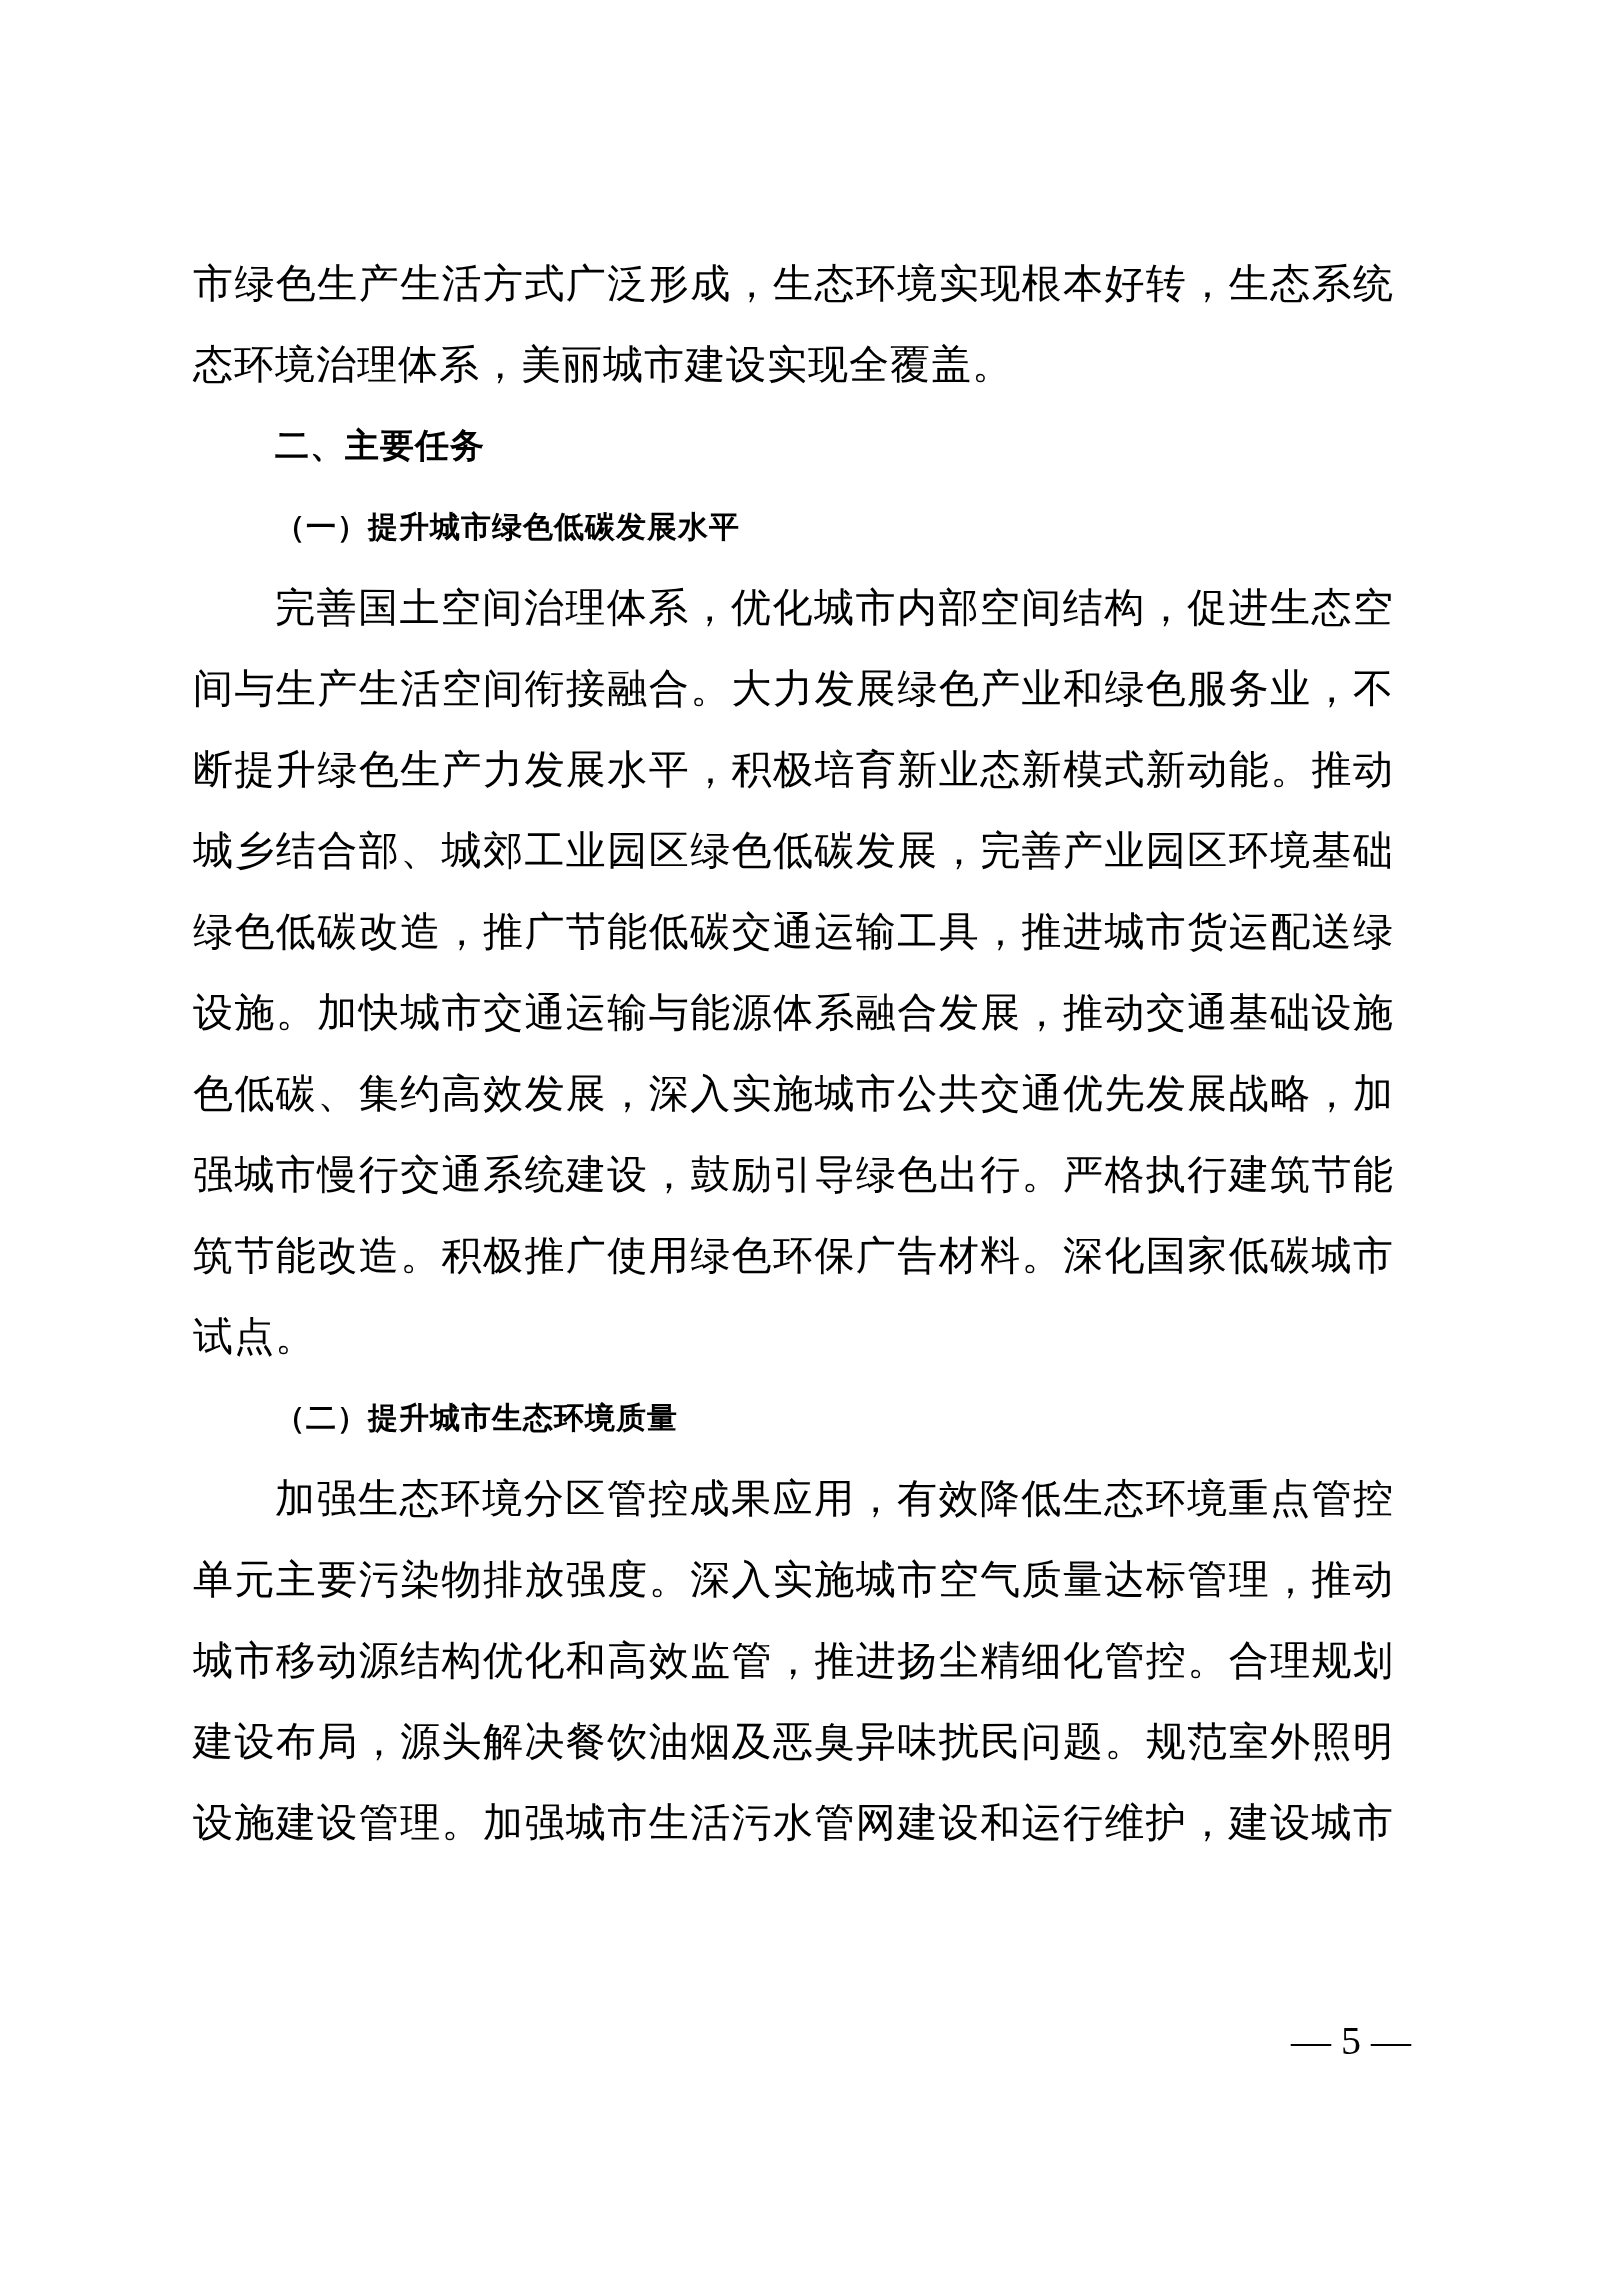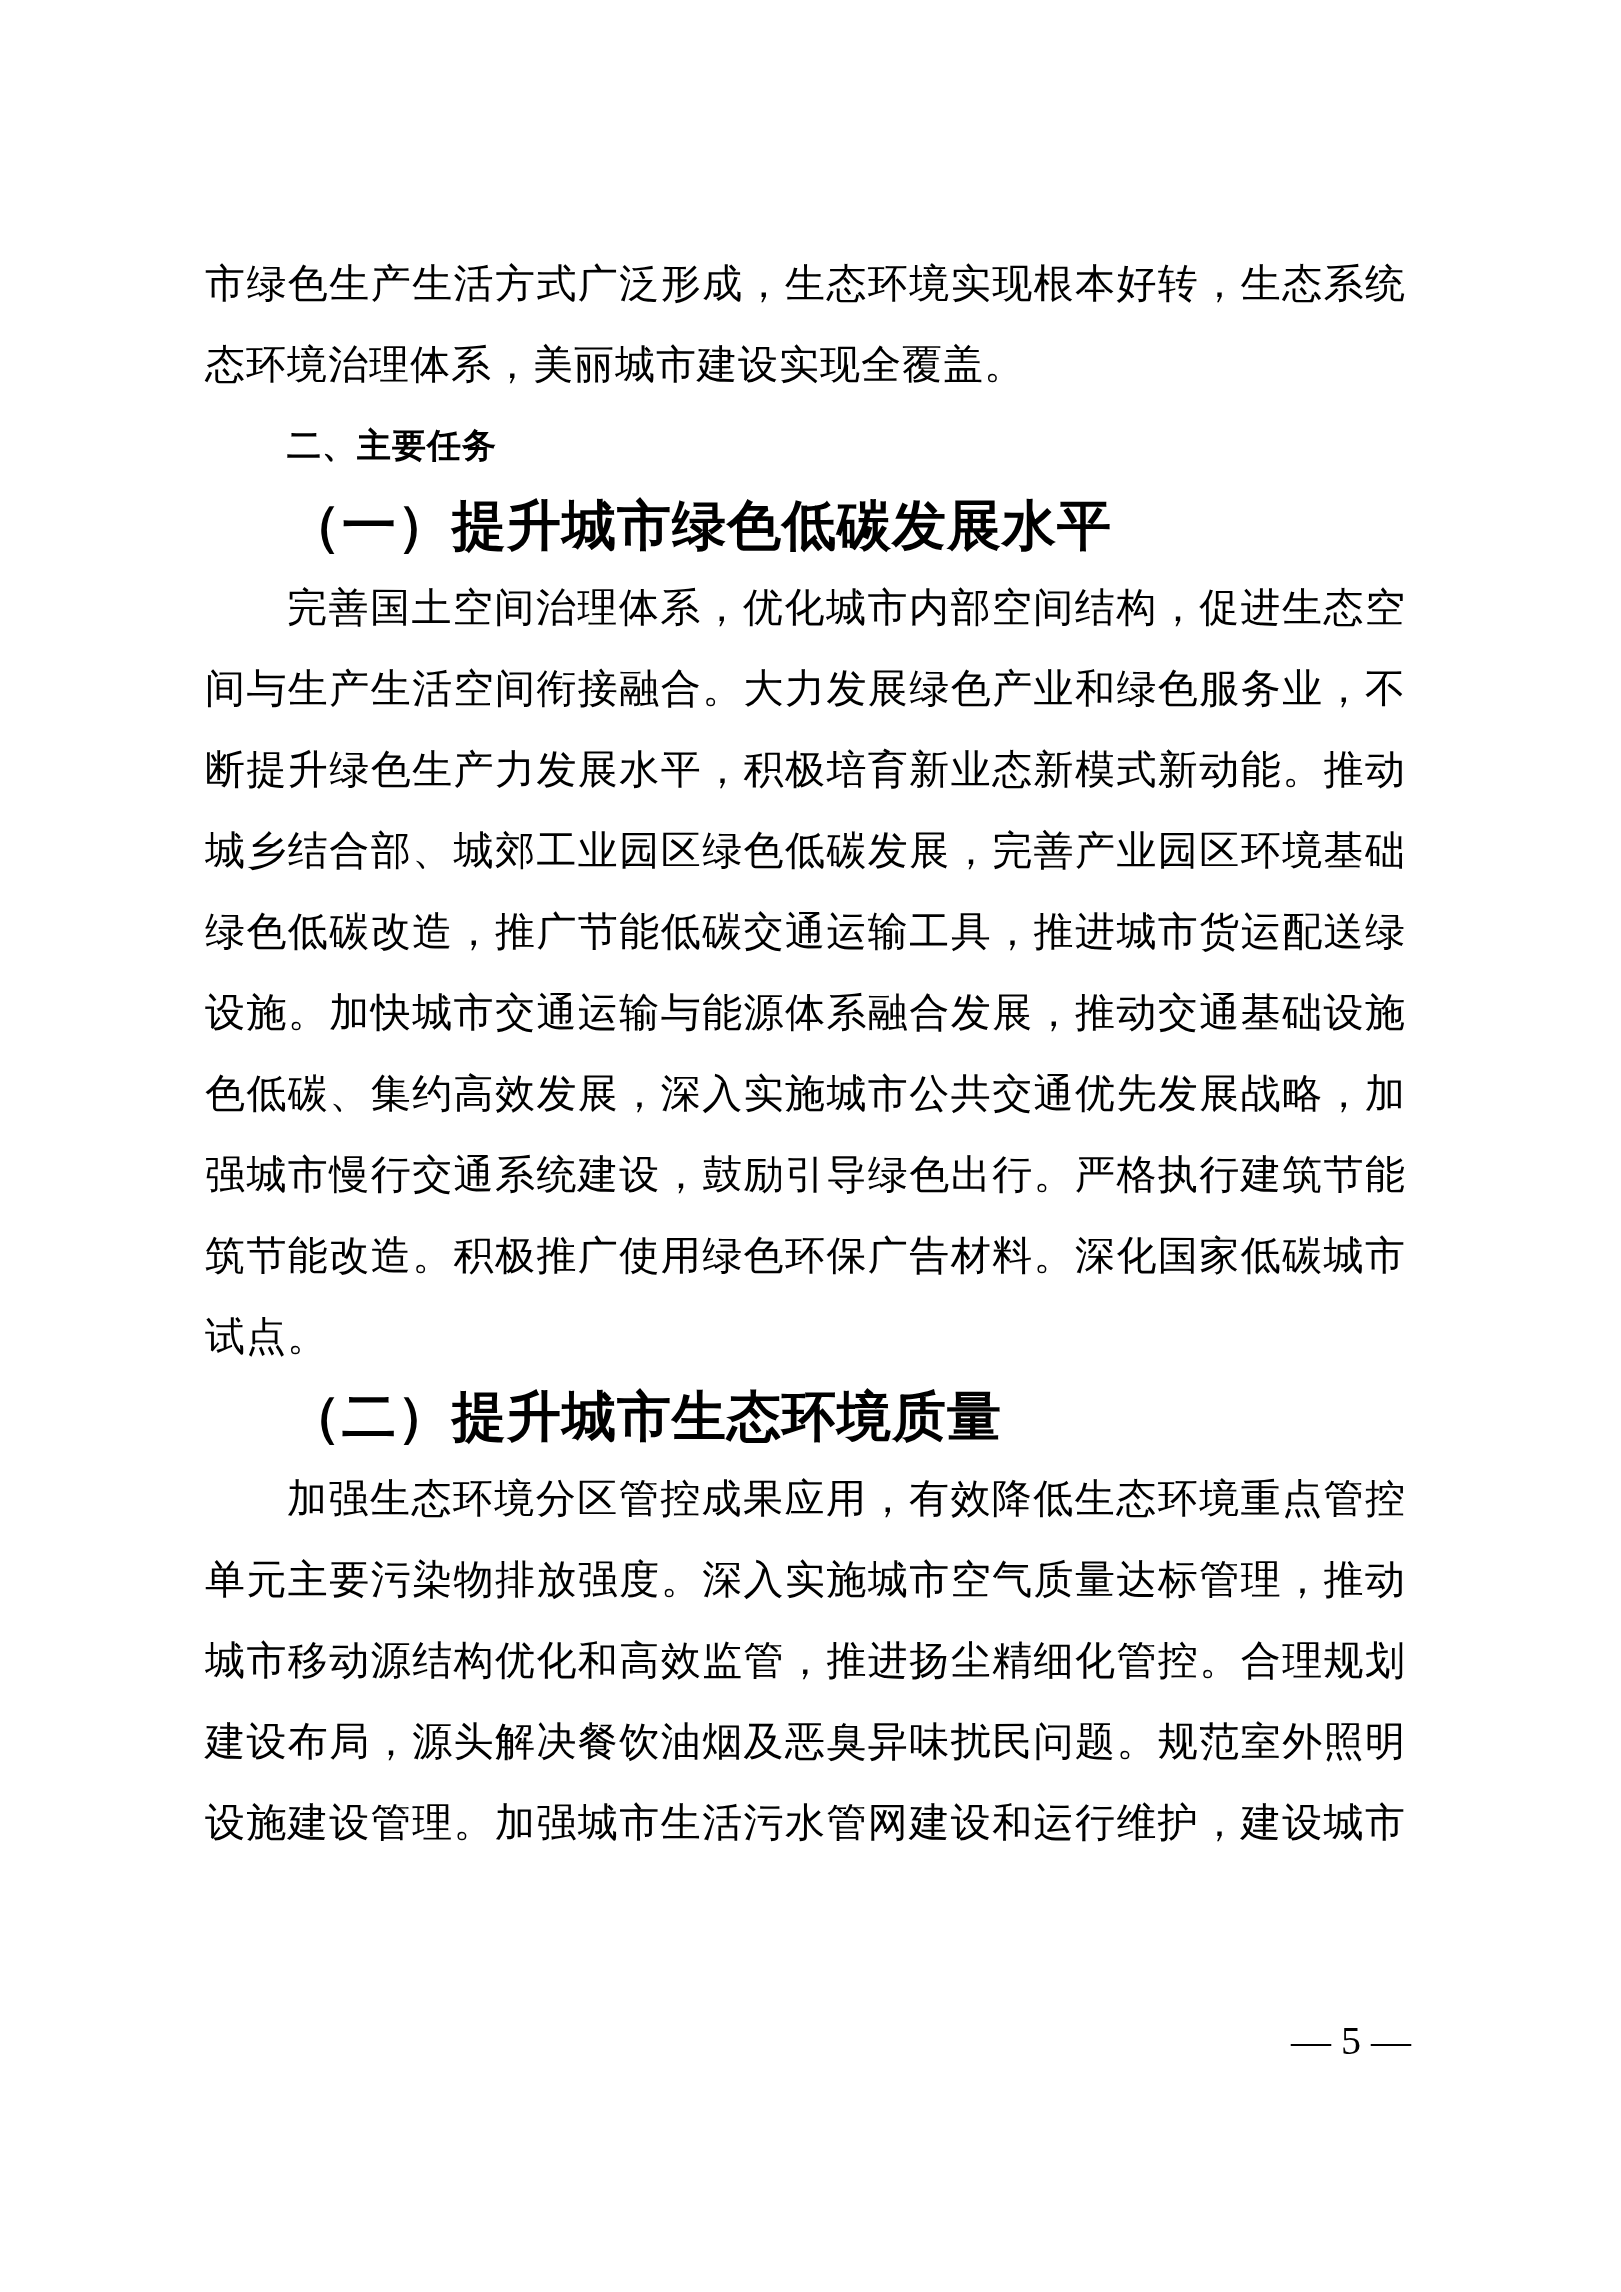--- a/index.html
+++ b/index.html
@@ -10,21 +10,21 @@
   .page {
     position: relative;
     width: 1621px;
     height: 2293px;
     background: #ffffff;
     overflow: hidden;
     color: #000000;
   }
   .text-block {
     position: absolute;
-    left: 205px;
+    left: 193px;
     top: 243px;
     width: 1201px;
   }
   .line {
     height: 81px;
     line-height: 81px;
     font-size: 40px;
     font-family: "Liberation Serif", "DejaVu Serif", serif;
     color: #000000;
     letter-spacing: 1px;
@@ -40,21 +40,21 @@
   }
   
   .line.h1 {
     font-family: "Liberation Sans", "DejaVu Sans", sans-serif;
     font-weight: bold;
     font-size: 34px;
   }
   
   .line.h2 {
     font-weight: bold;
-    font-size: 54px;
+    font-size: 30px;
   }
   .page-number {
     position: absolute;
     top: 2021px;
     right: 210px;
     font-size: 40px;
     line-height: 40px;
     font-family: "Liberation Serif", "DejaVu Serif", serif;
     color: #000000;
     white-space: nowrap;

